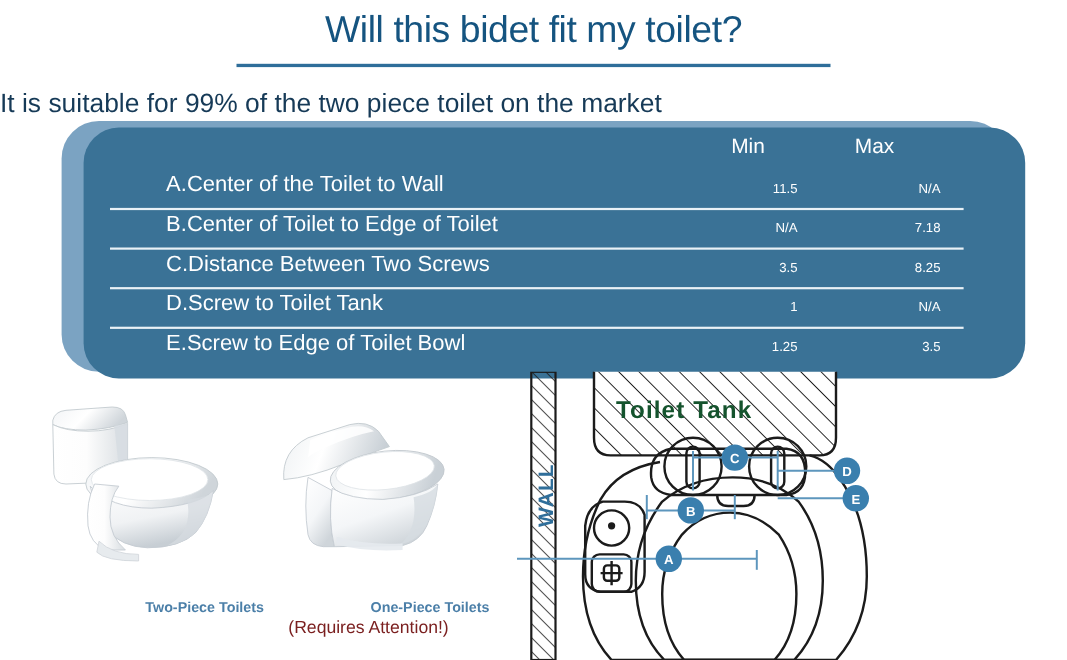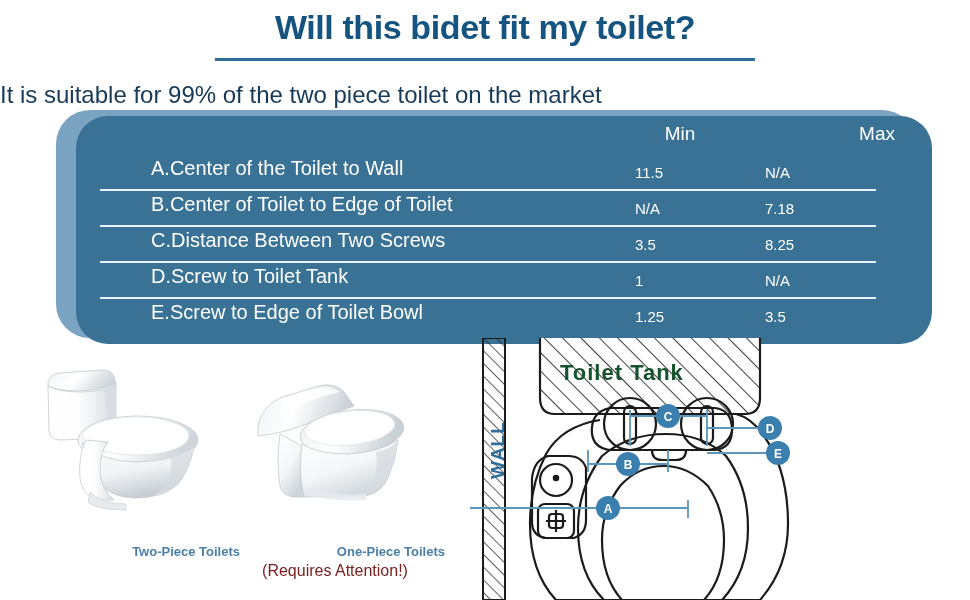--- a/index.html
+++ b/index.html
@@ -17,21 +17,21 @@
     overflow: hidden;
   }
 
   
   #title {
     position: absolute;
     left: 0; top: 8px;
     width: 970px;
     text-align: center;
     font-size: 34px;
-    font-weight: bold;
+    font-weight: normal;
     letter-spacing: -0.4px;
     color: #155480;
     white-space: nowrap;
   }
   #title-rule {
     position: absolute;
     left: 215px; top: 58px;
     width: 540px; height: 3px;
     background: #2f6e9a;
   }
@@ -67,42 +67,42 @@
   }
   .col-head {
     position: absolute;
     top: 7px;
     font-size: 19px;
     color: #ffffff;
     text-align: center;
     width: 90px;
   }
   #head-min { left: 559px; }
-  #head-max { left: 729px; text-align: right; }
+  #head-max { left: 674px; }
 
   .row {
     position: absolute;
     left: 0;
     width: 856px;
     height: 36px;
   }
   .row-label {
     position: absolute;
     left: 42px; top: 1px;
     font-size: 20px;
     color: #ffffff;
     white-space: nowrap;
     margin-left: 33px;
   }
   .row-min, .row-max {
     position: absolute;
     top: 8px;
     width: 90px;
-    text-align: left;
-    font-size: 15px;
+    text-align: right;
+    font-size: 12px;
     color: #ffffff;
   }
   .row-min { left: 559px; }
   .row-max { left: 689px; }
   .row-rule {
     position: absolute;
     left: 24px; top: 33px;
     width: 776px; height: 2px;
     background: #e9f1f6;
   }

